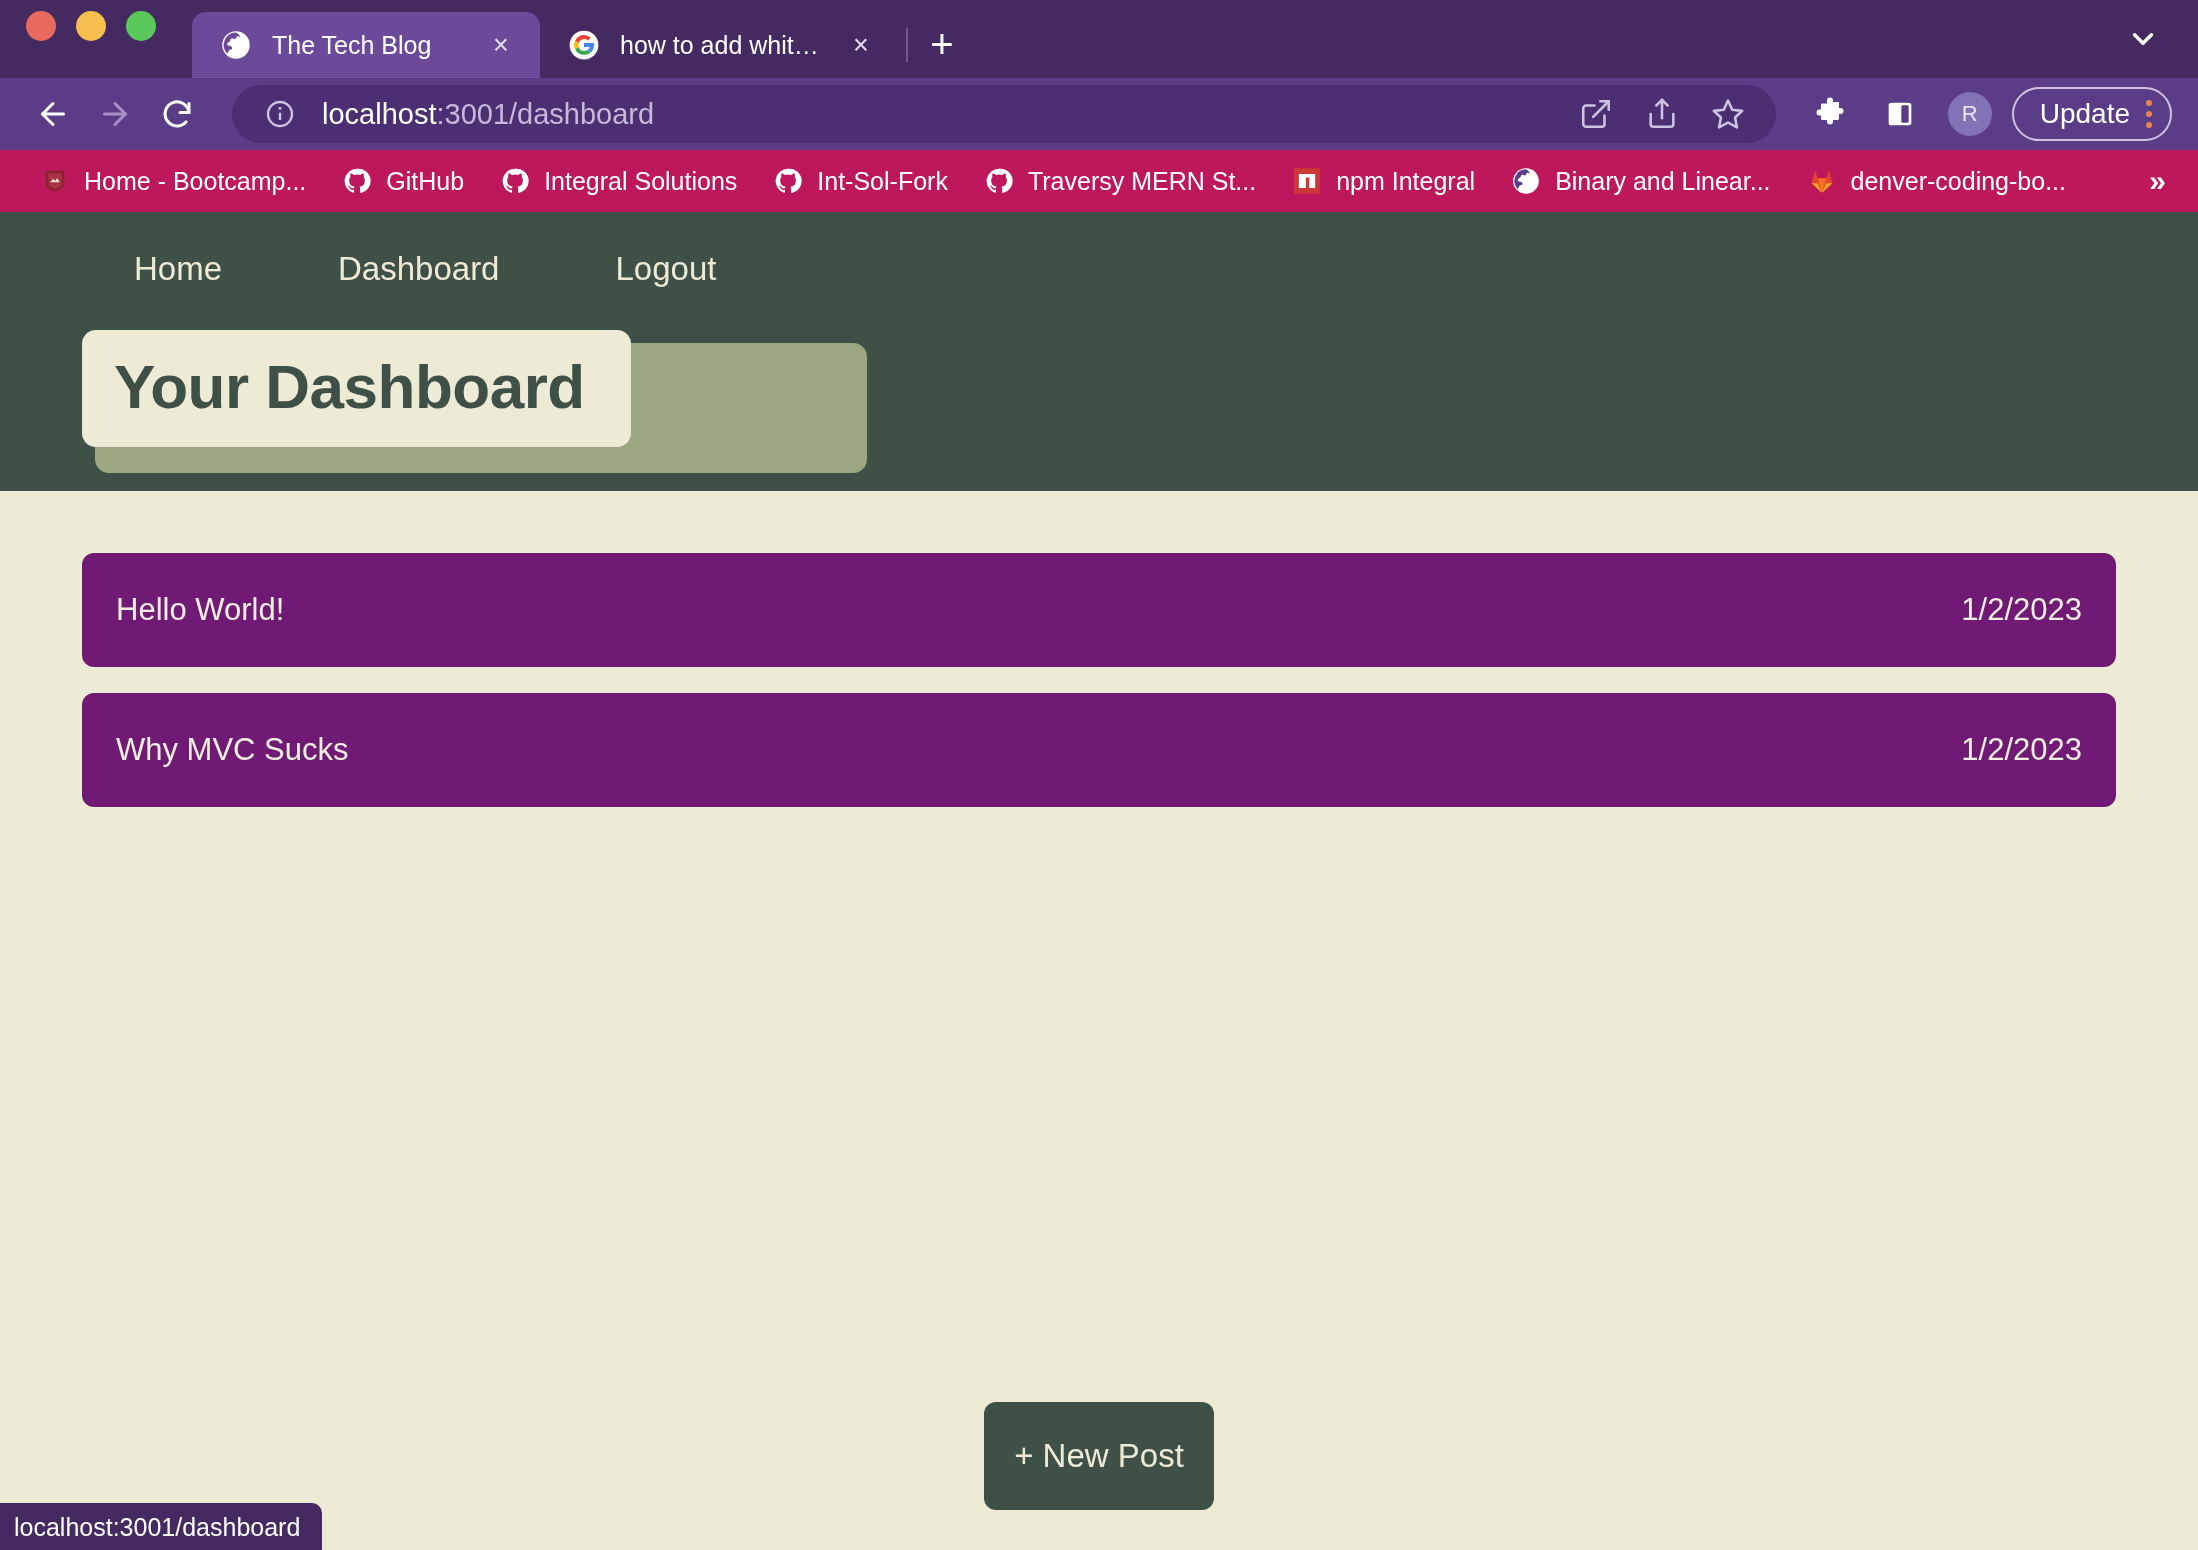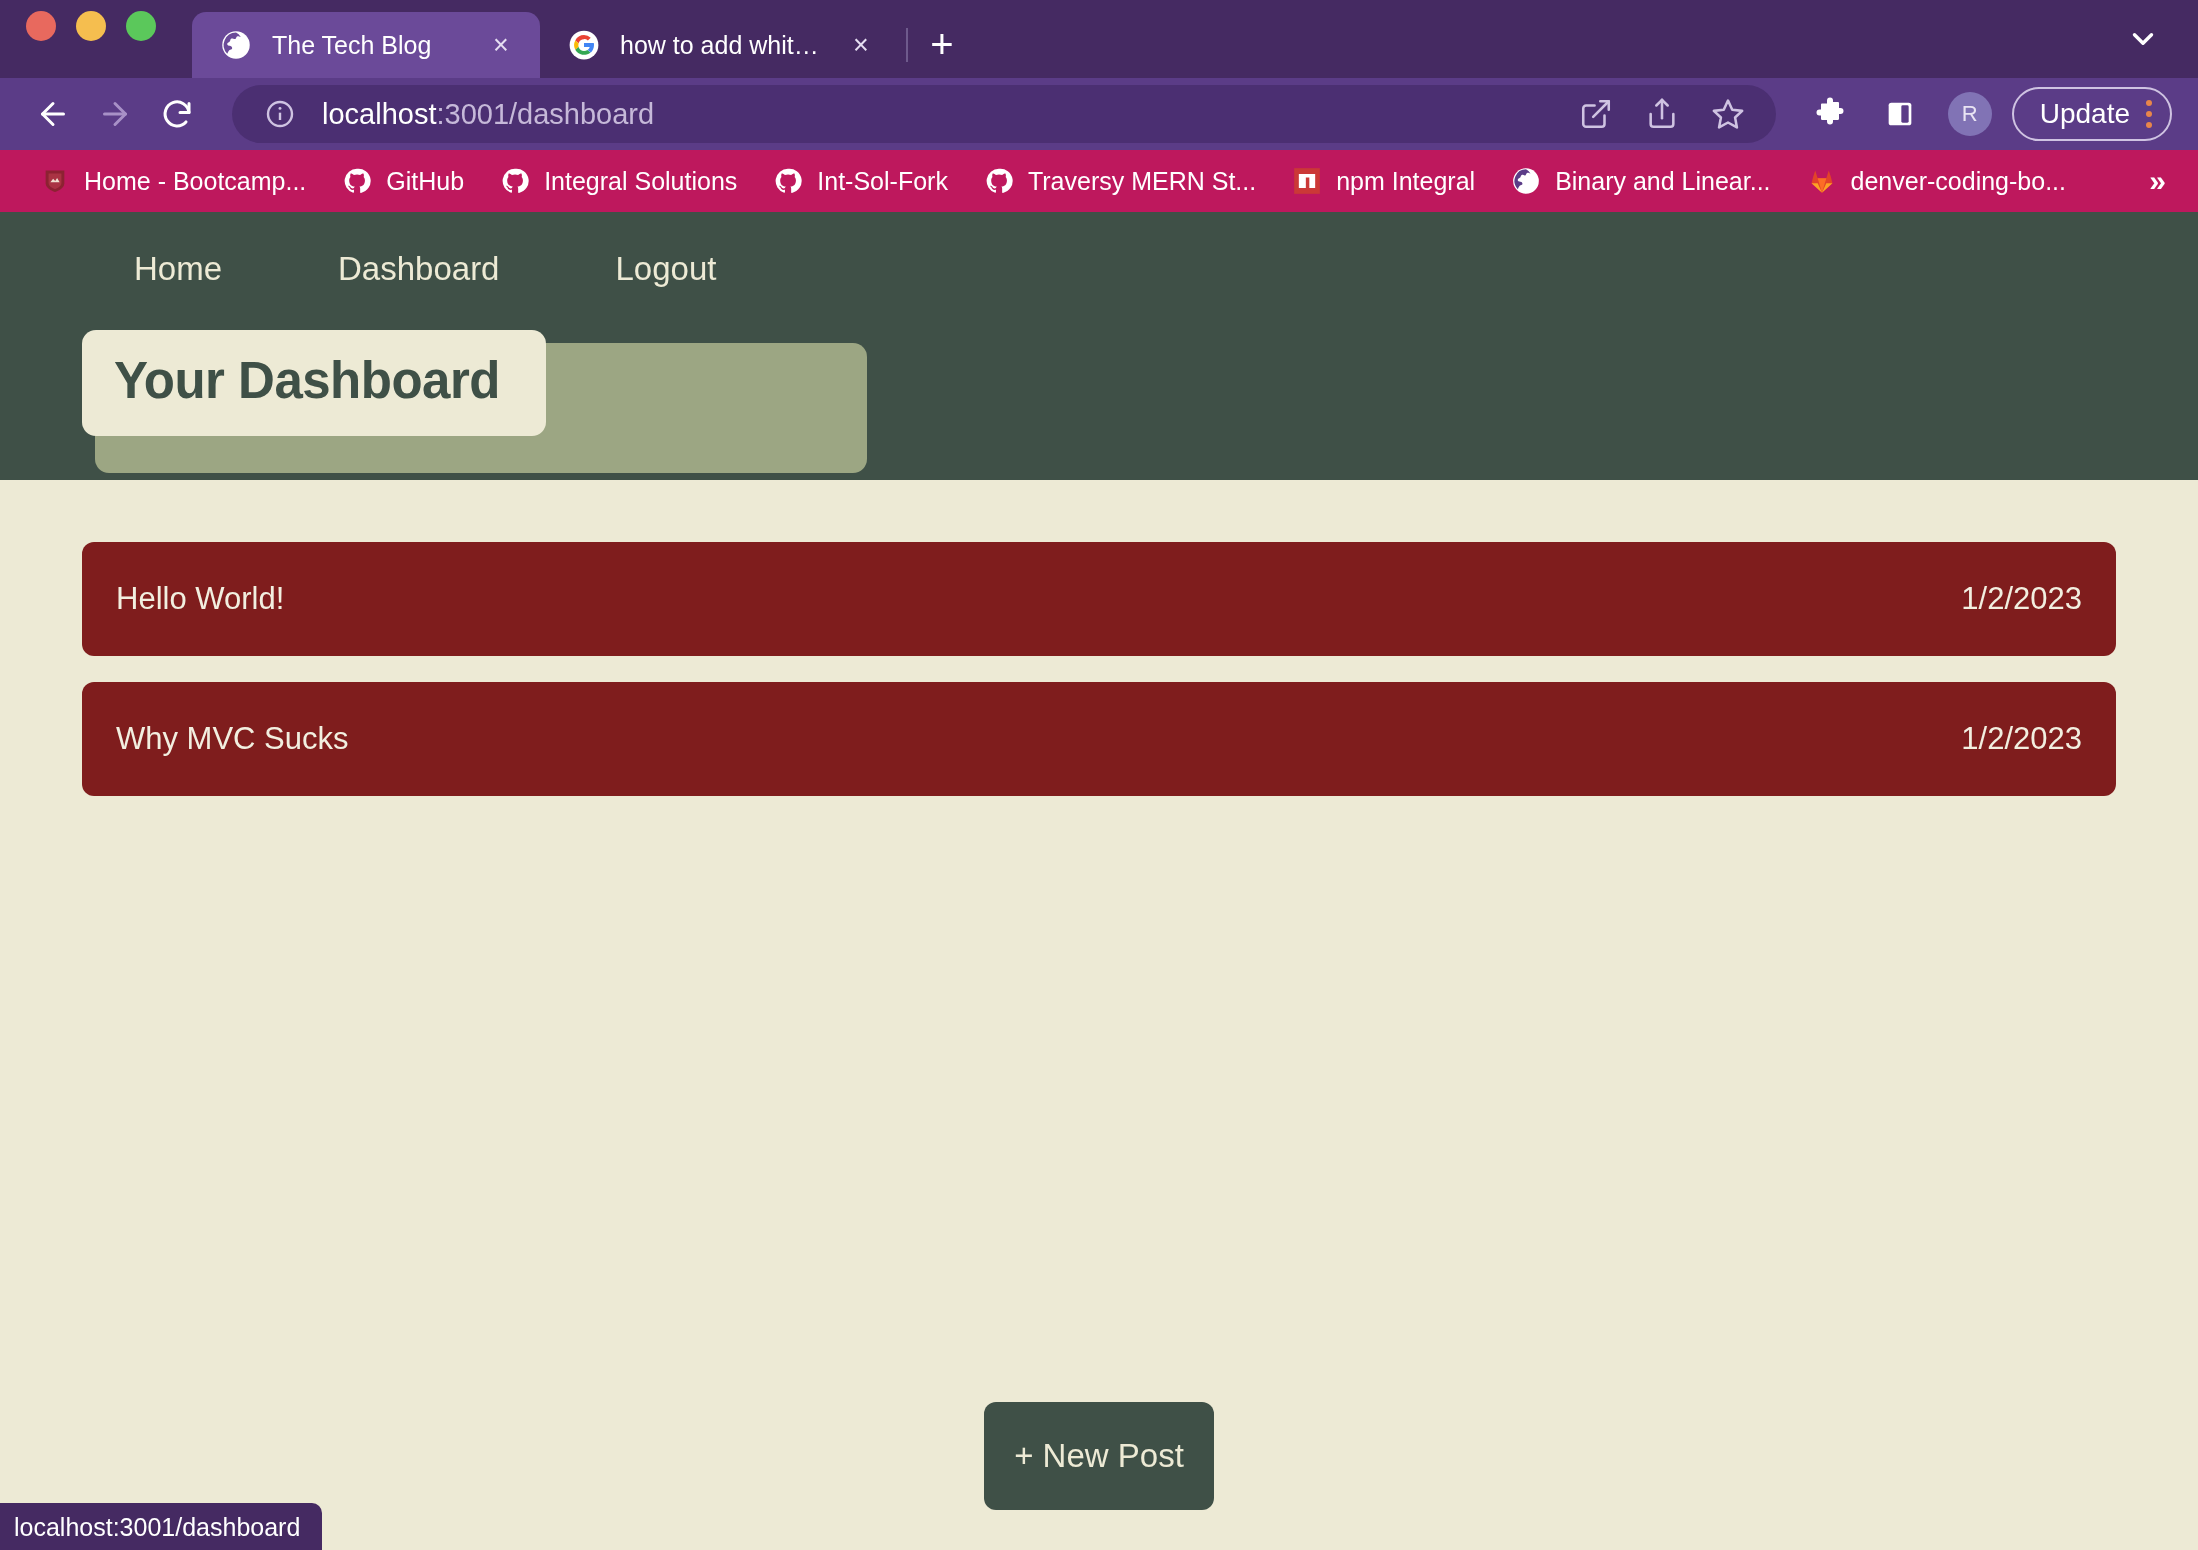--- a/index.html
+++ b/index.html
@@ -146,30 +146,30 @@
   .title-shadow {
     position: absolute;
     left: 95px; top: 55px;
     width: 772px; height: 130px;
     background: #9CA683;
     border-radius: 14px;
     z-index: 1;
   }
   .title-text {
     color: #3F5047;
-    font-size: 51px;
+    font-size: 62px;
     font-weight: bold;
     letter-spacing: -0.5px;
     line-height: 1.05;
     white-space: nowrap;
   }
 
   .main { padding: 62px 82px 0 82px; }
   .post-card {
-    background: #7f1d1d;
+    background: #701a75;
     border-radius: 12px;
     height: 114px;
     display: flex;
     align-items: center;
     justify-content: space-between;
     padding: 8px 34px;
     margin-bottom: 26px;
   }
   .post-title { color: #F2EFE0; font-size: 31px; }
   .post-date { color: #F2EFE0; font-size: 31px; }

